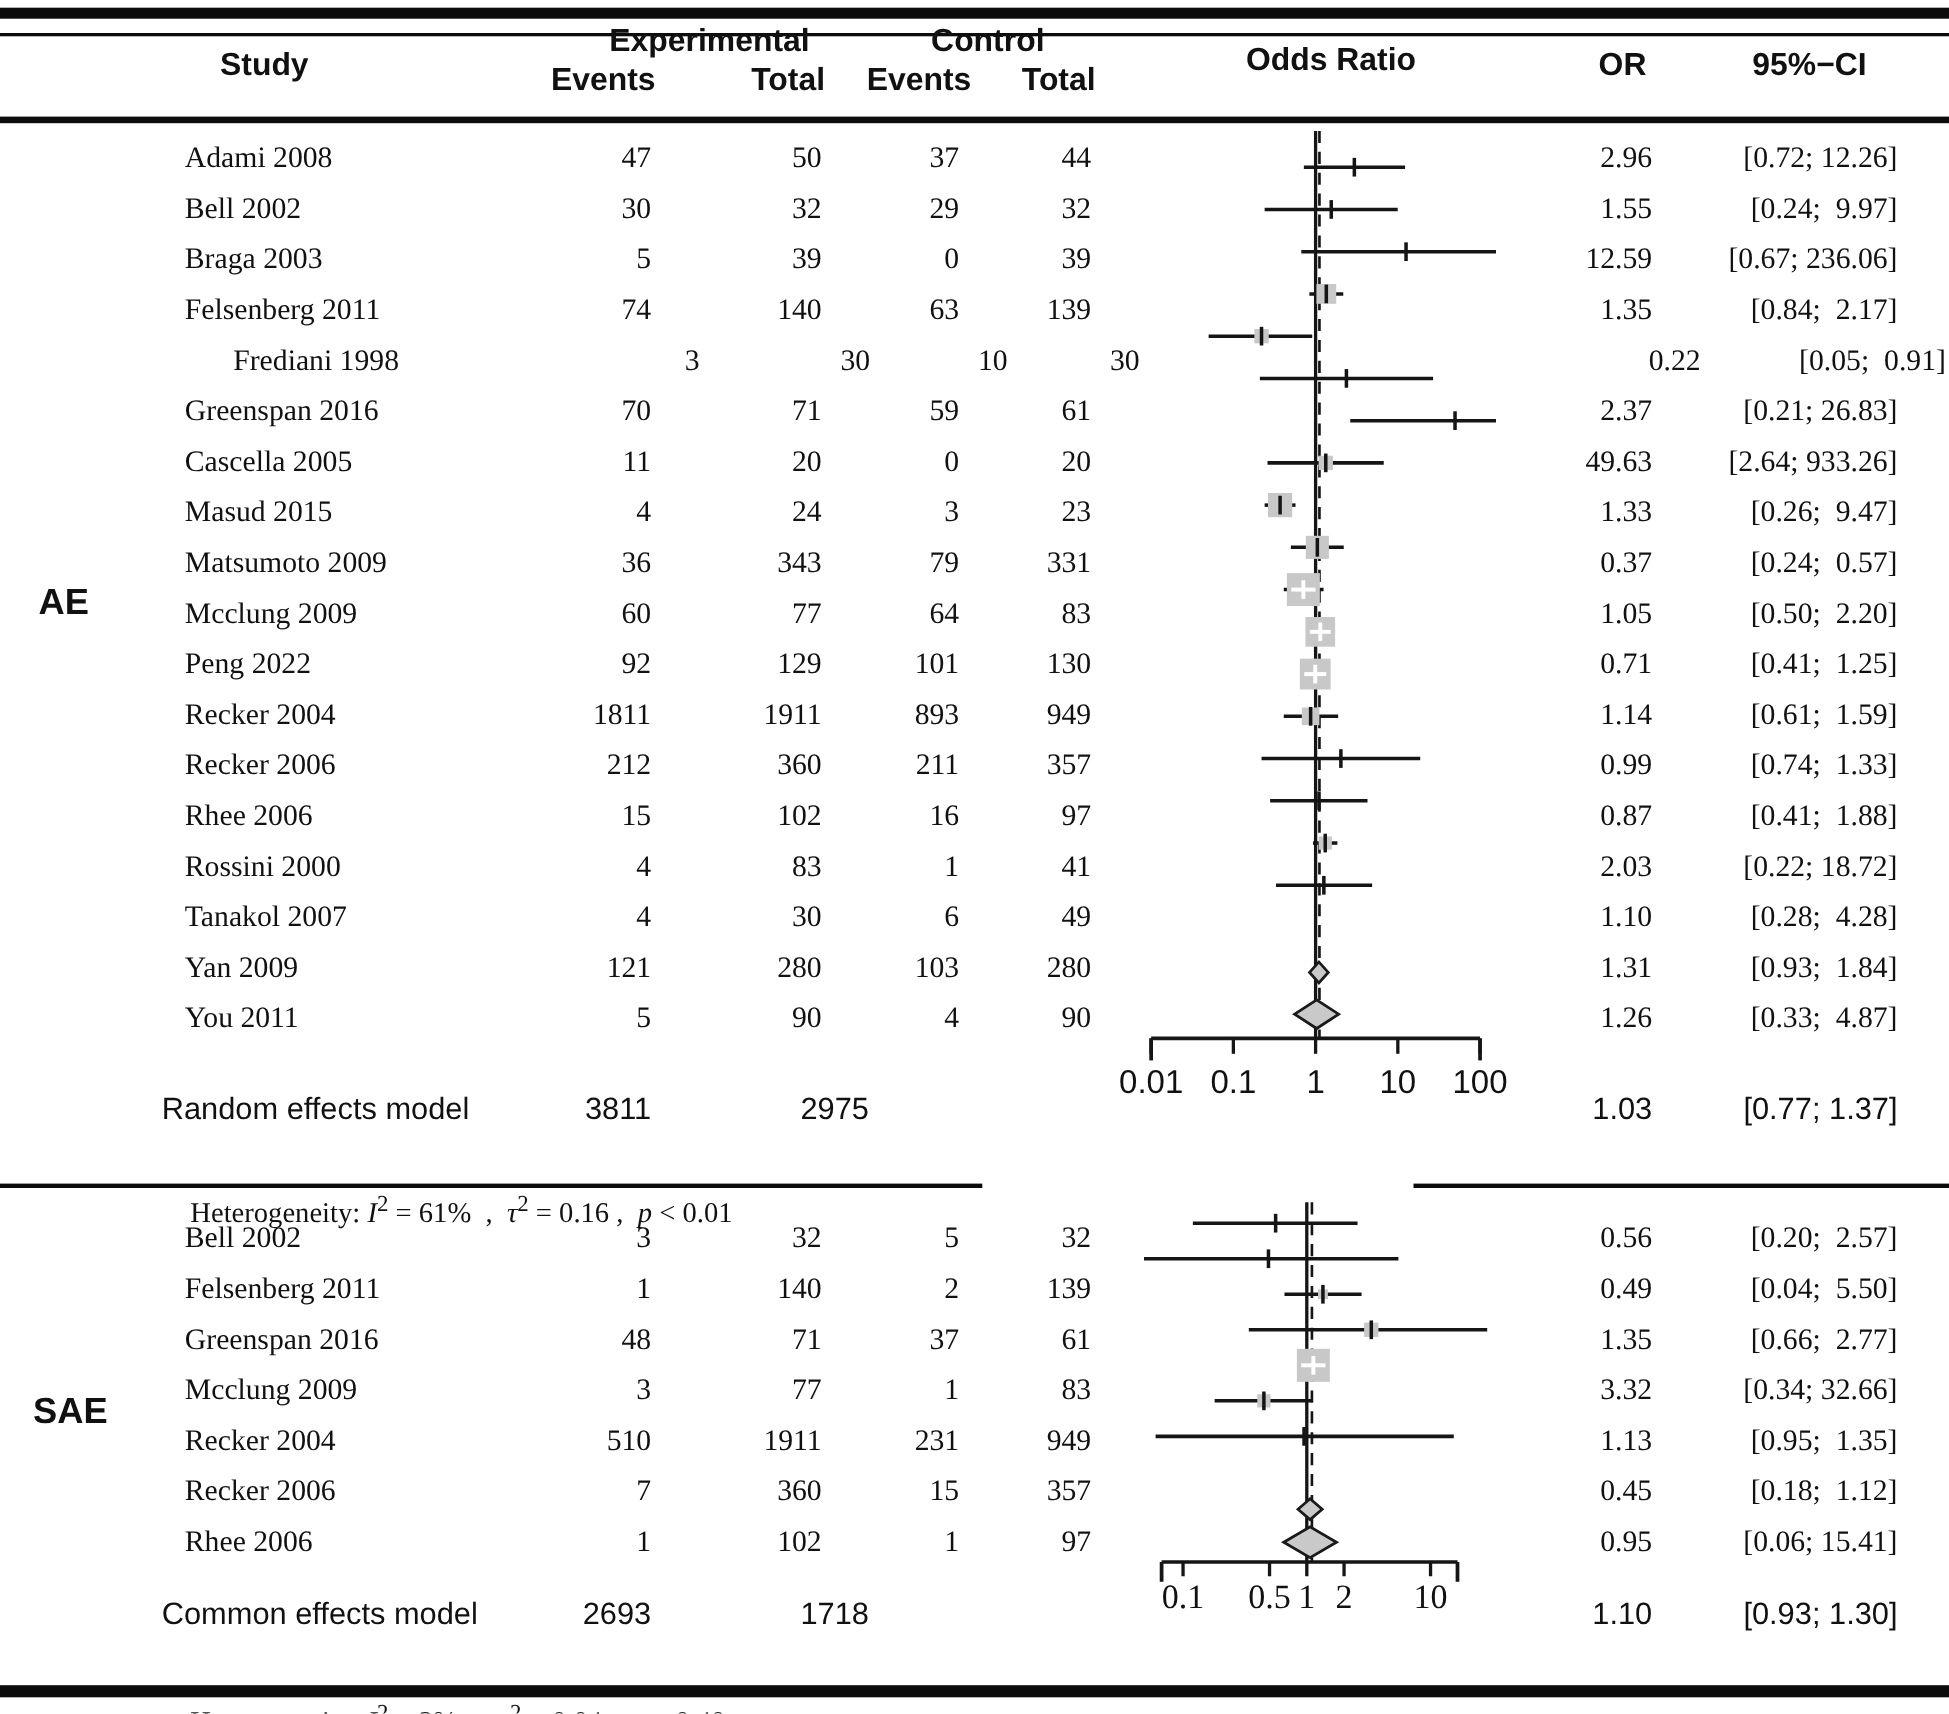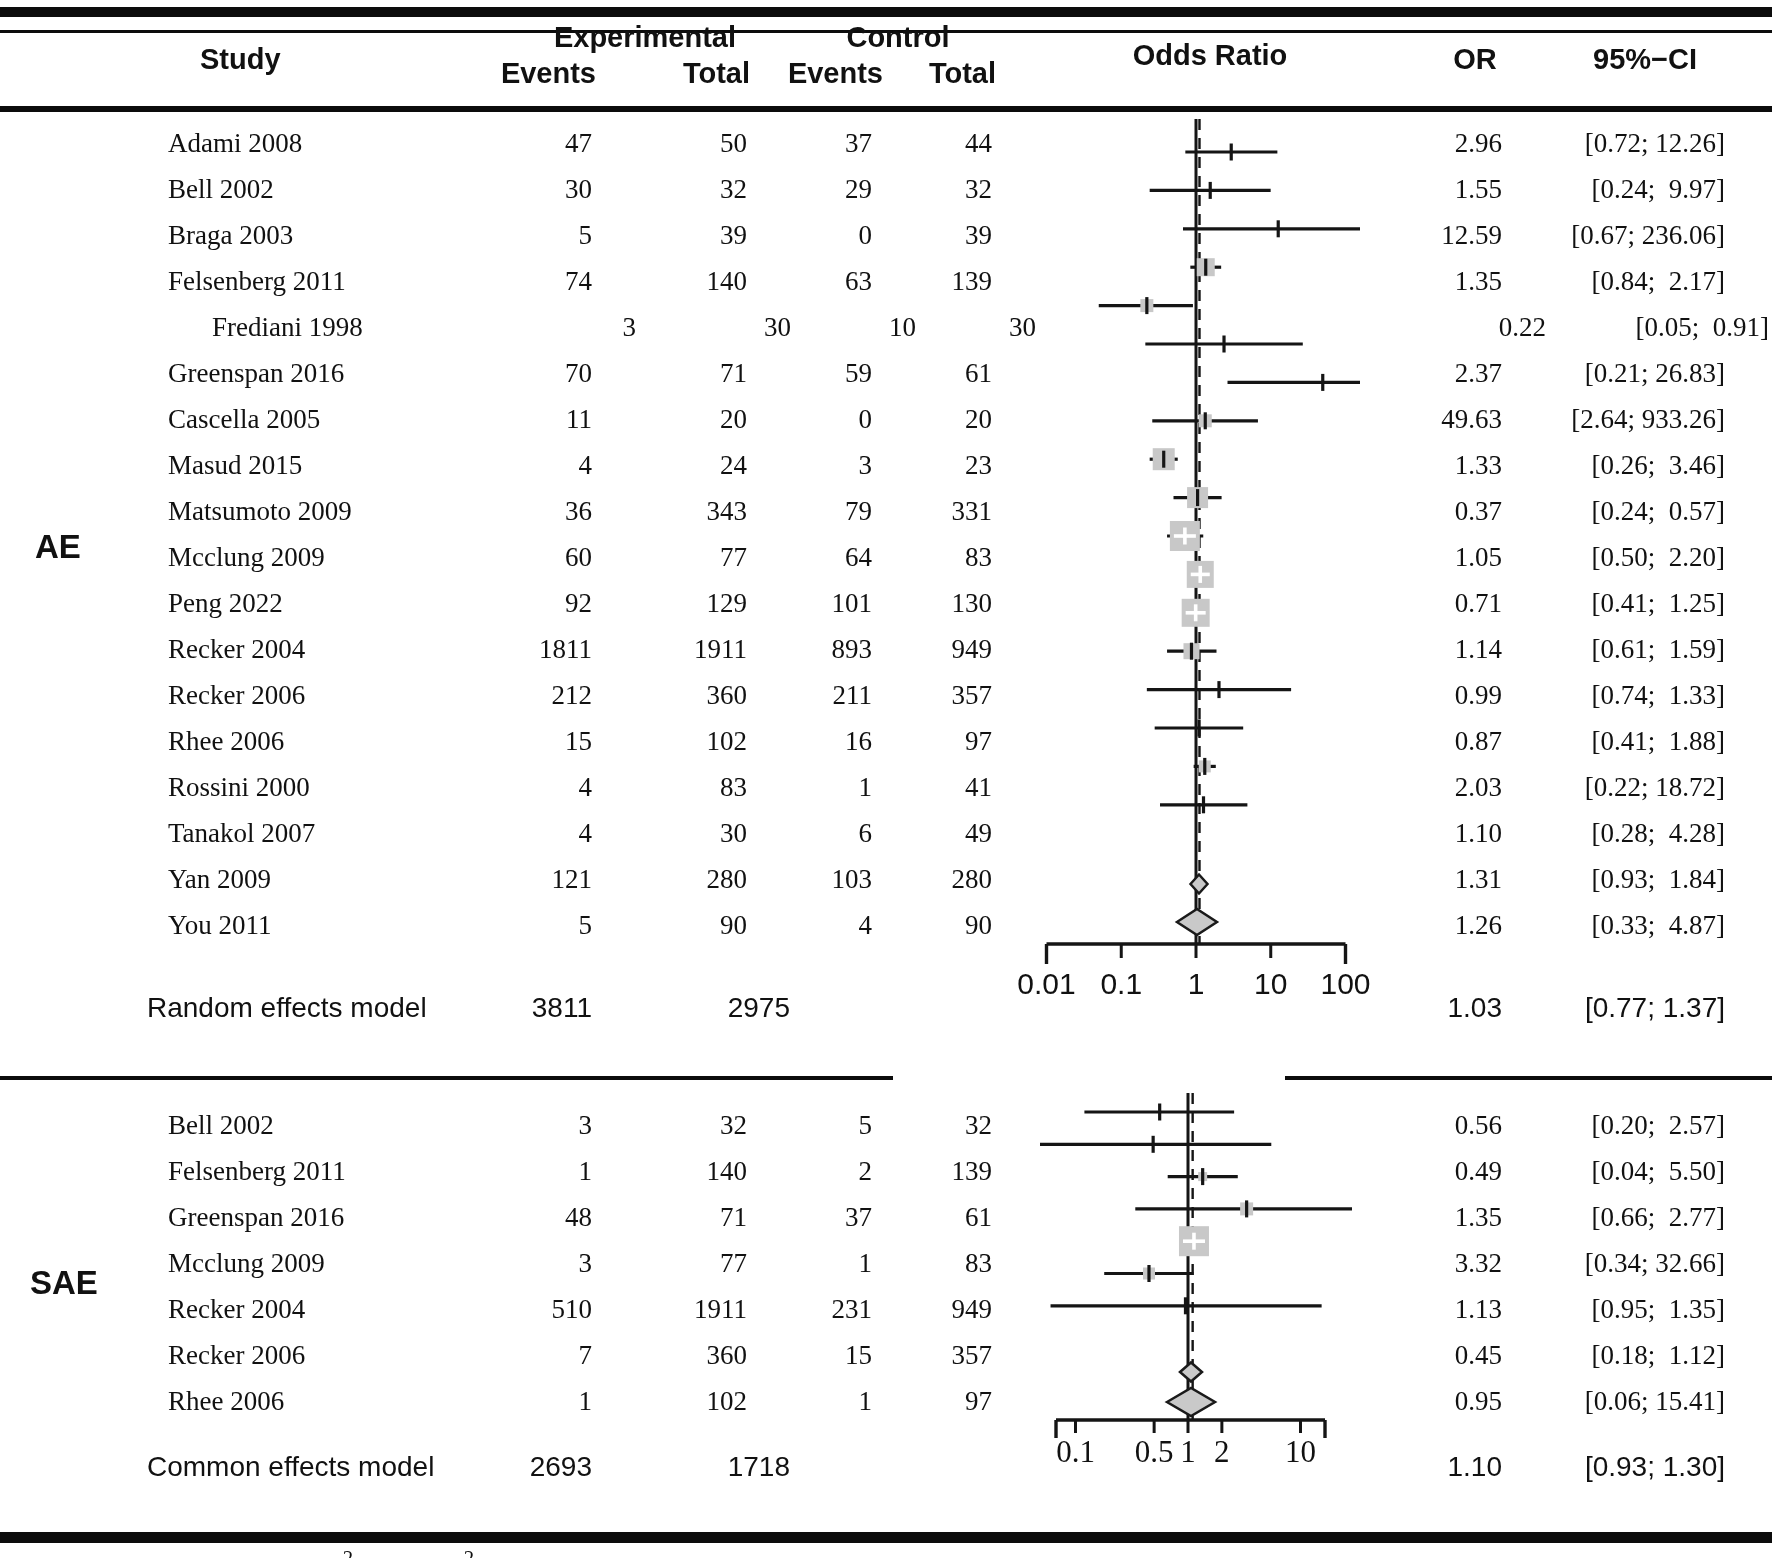--- a/index.html
+++ b/index.html
@@ -116,21 +116,21 @@
         <span class="cell c-num c-or">49.63</span>
         <span class="cell c-num c-ci">[2.64; 933.26]</span>
       </div>
       <div class="trow" style="top: 442px;">
         <span class="cell c-study">Masud 2015</span>
         <span class="cell c-num c-ee">4</span>
         <span class="cell c-num c-et">24</span>
         <span class="cell c-num c-ce">3</span>
         <span class="cell c-num c-ct">23</span>
         <span class="cell c-num c-or">1.33</span>
-        <span class="cell c-num c-ci">[0.26;  3.46]</span>
+        <span class="cell c-num c-ci">[0.26;  9.47]</span>
       </div>
       <div class="trow" style="top: 488px;">
         <span class="cell c-study">Matsumoto 2009</span>
         <span class="cell c-num c-ee">36</span>
         <span class="cell c-num c-et">343</span>
         <span class="cell c-num c-ce">79</span>
         <span class="cell c-num c-ct">331</span>
         <span class="cell c-num c-or">0.37</span>
         <span class="cell c-num c-ci">[0.24;  0.57]</span>
       </div>
@@ -281,20 +281,23 @@
         <span class="cell c-num c-ci">[0.06; 15.41]</span>
       </div>
     </div>
 
   <div class="trow pooled" style="top:985px;">
     <span class="cell c-study">Random effects model</span>
     <span class="cell c-num c-ee">3811</span>
     <span class="cell c-num c-et2">2975</span>
     <span class="cell c-num c-or">1.03</span>
     <span class="cell c-num c-ci">[0.77; 1.37]</span>
+  </div>
+  <div class="abs het" style="top:1026px;">
+    <span>Heterogeneity: </span><span class="isym">I</span><sup>2</sup><span> = 61%  </span><span>,  </span><span class="isym">τ</span><sup>2</sup><span> = 0.16 </span><span>,  </span><span class="isym">p</span><span> &lt; 0.01</span>
   </div>
 
   <div class="trow pooled" style="top:1444px;">
     <span class="cell c-study">Common effects model</span>
     <span class="cell c-num c-ee">2693</span>
     <span class="cell c-num c-et2">1718</span>
     <span class="cell c-num c-or">1.10</span>
     <span class="cell c-num c-ci">[0.93; 1.30]</span>
   </div>
   <div class="abs het" style="top:1489px;">

